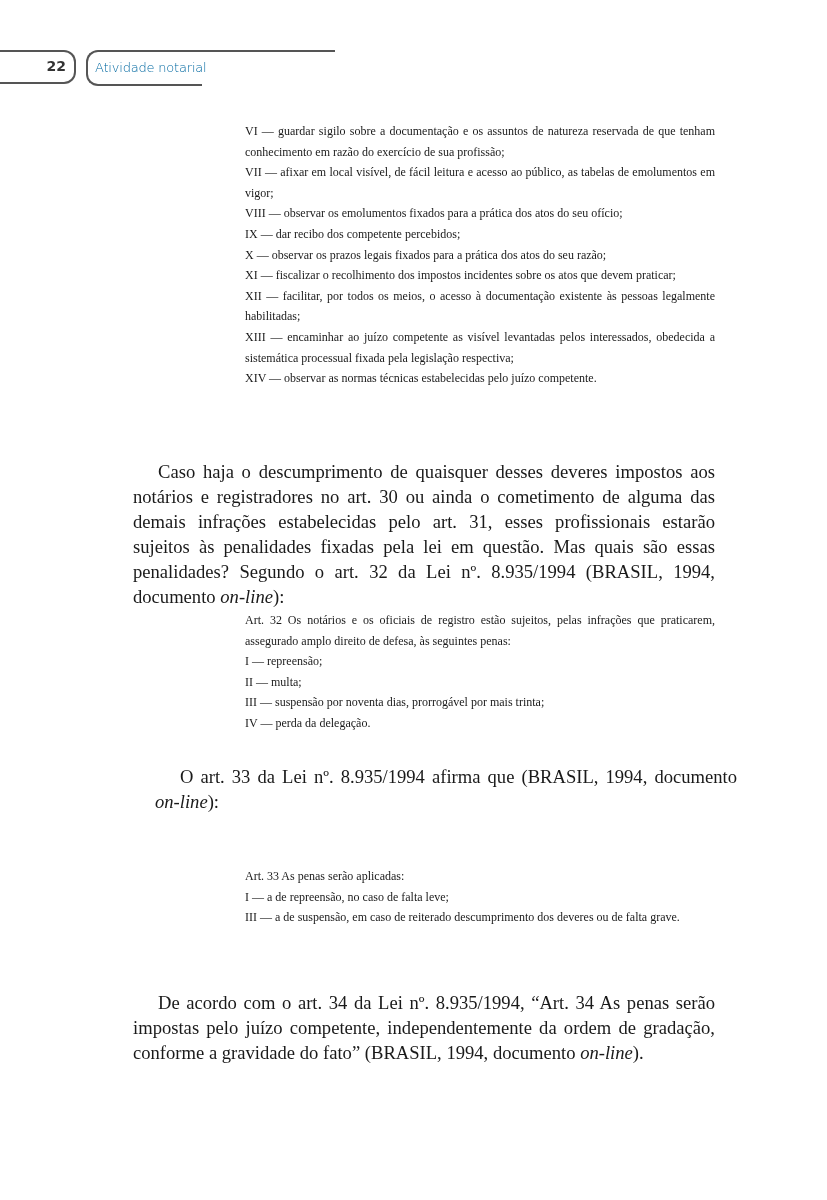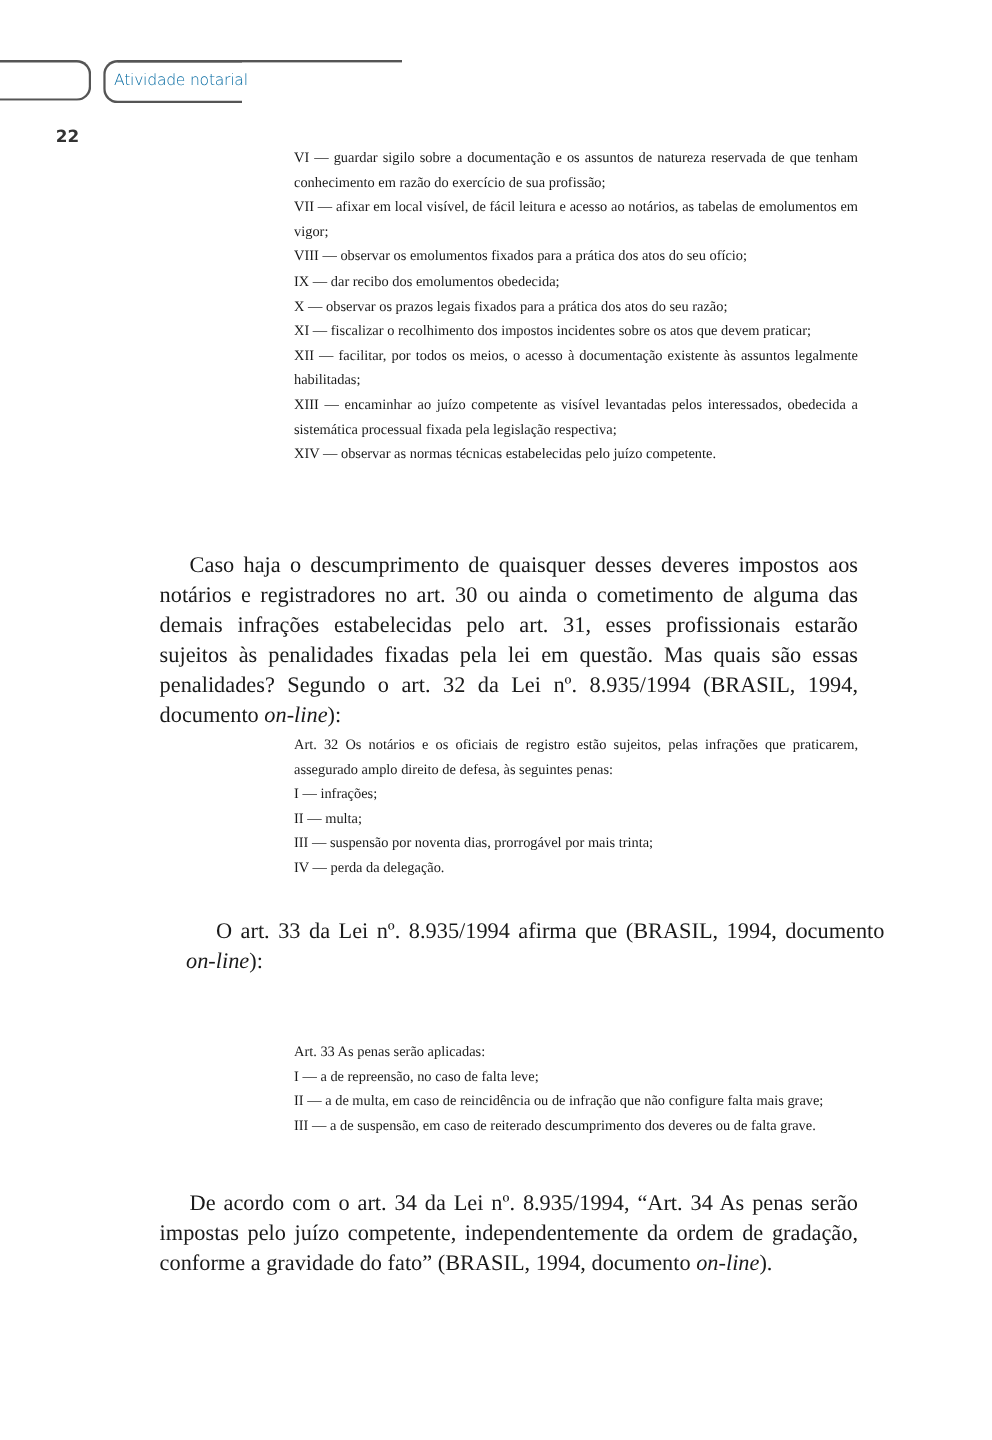--- a/index.html
+++ b/index.html
@@ -4,21 +4,21 @@
 <style>
   html, body { margin: 0; padding: 0; background: #ffffff; }
   body { width: 827px; height: 1200px; position: relative; overflow: hidden; color: #1a1a1a; }
   .page-num-box {
     position: absolute; left: -10px; top: 50px; width: 86px; height: 34px;
     border: 2px solid #555; border-left: none; border-radius: 0 12px 12px 0;
     box-sizing: border-box;
   }
   .page-num {
     position: absolute; right: 8px; top: 6px;
-    font-family: "DejaVu Sans", sans-serif; font-weight: bold; font-size: 14px; color: #333; margin-top: 48px;
+    font-family: "DejaVu Sans", sans-serif; font-weight: bold; font-size: 14px; color: #333;
   }
   .title-box {
     position: absolute; left: 86px; top: 50px; width: 116px; height: 36px;
     border: 2px solid #555; border-right: none; border-radius: 12px 0 0 12px; box-sizing: border-box;
   }
   .title-topline {
     position: absolute; left: 98px; top: 50px; width: 237px; height: 2px; background: #555;
   }
   .title-text {
     position: absolute; left: 95px; top: 60px;
@@ -46,48 +46,47 @@
   <div class="page-num-box">
     <span class="page-num">22</span>
   </div>
   <div class="title-box"></div>
   <div class="title-topline"></div>
   <span class="title-text">Atividade notarial</span>
 </div>
 
 <div class="quote" style="top:121px;">
   <p>VI — guardar sigilo sobre a documentação e os assuntos de natureza reservada de que tenham conhecimento em razão do exercício de sua profissão;</p>
-  <p>VII — afixar em local visível, de fácil leitura e acesso ao notários, as tabelas de emolumentos em vigor;</p>
+  <p>VII — afixar em local visível, de fácil leitura e acesso ao público, as tabelas de emolumentos em vigor;</p>
   <p>VIII — observar os emolumentos fixados para a prática dos atos do seu ofício;</p>
-  <p>IX — dar recibo dos emolumentos obedecida;</p>
+  <p>IX — dar recibo dos competente percebidos;</p>
   <p>X — observar os prazos legais fixados para a prática dos atos do seu razão;</p>
   <p>XI — fiscalizar o recolhimento dos impostos incidentes sobre os atos que devem praticar;</p>
-  <p>XII — facilitar, por todos os meios, o acesso à documentação existente às assuntos legalmente habilitadas;</p>
+  <p>XII — facilitar, por todos os meios, o acesso à documentação existente às pessoas legalmente habilitadas;</p>
   <p>XIII — encaminhar ao juízo competente as visível levantadas pelos interessados, obedecida a sistemática processual fixada pela legislação respectiva;</p>
   <p>XIV — observar as normas técnicas estabelecidas pelo juízo competente.</p>
 </div>
 
 <div class="body-para" style="top:459px;">
   <p><span>Caso haja o descumprimento de quaisquer desses deveres impostos aos notários e registradores no art. 30 ou ainda o cometimento de alguma das demais infrações estabelecidas pelo art. 31, esses profissionais estarão sujeitos às penalidades fixadas pela lei em questão. Mas quais são essas penalidades? Segundo o art. 32 da Lei nº. 8.935/1994 (BRASIL, 1994, documento </span><span class="i">on-line</span><span>):</span></p>
 </div>
 
 <div class="quote" style="top:610px;">
   <p>Art. 32 Os notários e os oficiais de registro estão sujeitos, pelas infrações que praticarem, assegurado amplo direito de defesa, às seguintes penas:</p>
-  <p>I — infrações;</p>
+  <p>I — repreensão;</p>
   <p>II — multa;</p>
   <p>III — suspensão por noventa dias, prorrogável por mais trinta;</p>
   <p>IV — perda da delegação.</p>
 </div>
 
 <div class="body-para" style="top:764px;margin-left:22px;">
   <p><span>O art. 33 da Lei nº. 8.935/1994 afirma que (BRASIL, 1994, documento </span><span class="i">on-line</span><span>):</span></p>
 </div>
 
 <div class="quote" style="top:866px;">
   <p>Art. 33 As penas serão aplicadas:</p>
   <p>I — a de repreensão, no caso de falta leve;</p>
-  <p>II — a de multa, em caso de reincidência ou de infração que não configure falta mais grave;</p>
   <p>III — a de suspensão, em caso de reiterado descumprimento dos deveres ou de falta grave.</p>
 </div>
 
 <div class="body-para" style="top:990px;">
   <p><span>De acordo com o art. 34 da Lei nº. 8.935/1994, “Art. 34 As penas serão impostas pelo juízo competente, independentemente da ordem de gradação, conforme a gravidade do fato” (BRASIL, 1994, documento </span><span class="i">on-line</span><span>).</span></p>
 </div>
 
 </body></html>

